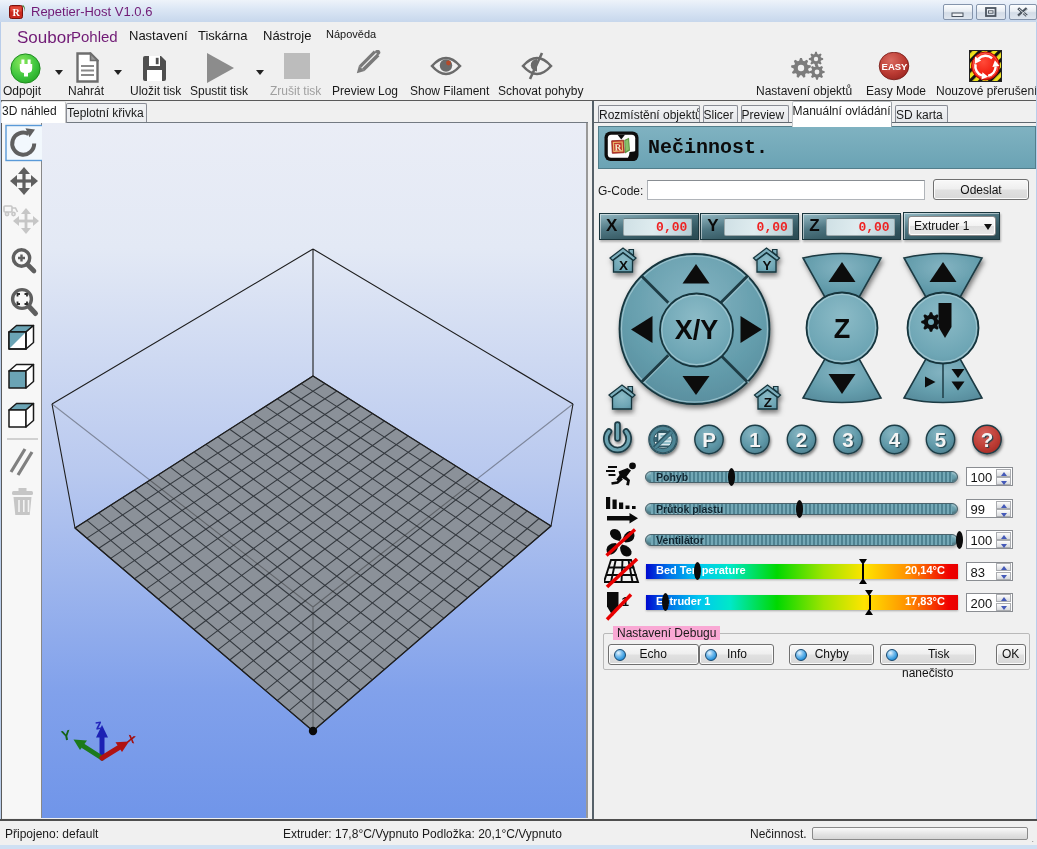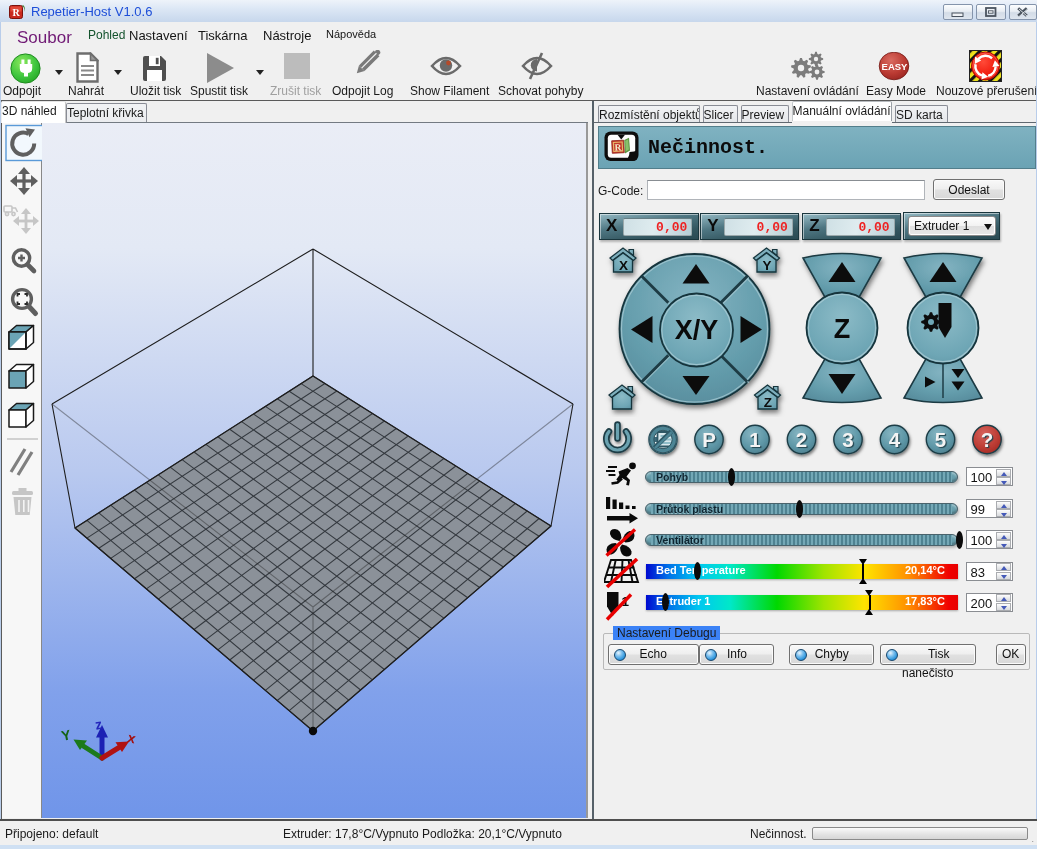--- a/index.html
+++ b/index.html
@@ -25,34 +25,34 @@
 .wbtn{position:absolute;width:29px;height:16px;border:1px solid #8494ab;border-radius:2px;background:linear-gradient(#fcfdfe,#e8edf3 45%,#d3dce7 55%,#dee5ee)}
 </style></head><body>
 
 <div class="a" style="left:0;top:0;width:1037px;height:22px;background:linear-gradient(#eef3fa,#dce7f5 40%,#c7d7ec)"></div>
 <svg class="a" style="left:9px;top:3px" width="17" height="17" viewBox="0 0 17 17">
 <rect x="0.5" y="2.5" width="13" height="13" rx="2" fill="#c8281e" stroke="#7c120c"></rect>
 <rect x="1.5" y="3.5" width="11" height="5" fill="#e04838"></rect>
 <text x="7" y="13" font-size="10" font-weight="bold" fill="#fff" text-anchor="middle" font-family="Liberation Serif,serif">R</text>
 <path d="M14 2 Q17 4 15 9 Q16 4 13 3 Z" fill="#3d7a2a"></path>
   </svg>
-<div class="a" style="left:31px;top:4px;font-size:13px;color:#1d4ed8">Repetier-Host V1.0.6</div>
+<div class="a" style="left:31px;top:4px;font-size:13px;color:#701a75">Repetier-Host V1.0.6</div>
 <div class="wbtn" style="left:943px;top:4px;width:30px"><svg width="27" height="14" viewBox="0 0 27 14">
       <rect x="8" y="8" width="11" height="3.5" fill="#eef1f5" stroke="#49525e" stroke-width="1"></rect>
     </svg></div>
 <div class="wbtn" style="left:976px;top:4px;width:30px"><svg width="27" height="14" viewBox="0 0 27 14">
       <rect x="9" y="3" width="9.5" height="8" fill="none" stroke="#4b545f" stroke-width="1.8"></rect>
       <rect x="11.5" y="5.8" width="4.5" height="2.4" fill="#f4f6f8" stroke="#4b545f" stroke-width="0.9"></rect>
     </svg></div>
 <div class="wbtn" style="left:1009px;top:4px;width:28px"><svg width="25" height="14" viewBox="0 0 25 14">
       <path d="M8.2 3.2 L16.8 10.8 M16.8 3.2 L8.2 10.8" stroke="#4b545f" stroke-width="2.8"></path>
       <path d="M8.2 3.2 L16.8 10.8 M16.8 3.2 L8.2 10.8" stroke="#e8ecf1" stroke-width="0.9" transform="translate(0.8,0.8)"></path>
     </svg></div>
 <div class="a" style="left:17px;top:28px;font-size:17px;color:#701a75">Soubor</div>
-<div class="a" style="left:88px;top:28px;font-size:12px;color:#14532d">Pohled</div>
+<div class="a" style="left:71px;top:28px;font-size:15px;color:#701a75">Pohled</div>
 <div class="a" style="left:129px;top:28px;font-size:13px;color:#151515">Nastavení</div>
 <div class="a" style="left:198px;top:28px;font-size:13px;color:#151515">Tiskárna</div>
 <div class="a" style="left:263px;top:28px;font-size:13px;color:#151515">Nástroje</div>
 <div class="a" style="left:326px;top:28px;font-size:11px;color:#151515">Nápověda</div>
 <svg class="a" style="left:10px;top:53px" width="32" height="32" viewBox="0 0 32 32">
 <defs>
       <radialGradient id="grn" cx="0.38" cy="0.3" r="0.8">
         <stop offset="0" stop-color="#8ae85c"></stop>
         <stop offset="0.6" stop-color="#3ec53e"></stop>
         <stop offset="1" stop-color="#23a423"></stop>
@@ -86,42 +86,42 @@
 <div class="a" style="left:284px;top:53px;width:26px;height:26px;background:#bcbcbc"></div>
 <div class="lbl" style="left:270px;top:84px;color:#9f9f9f">Zrušit tisk</div>
 <svg class="a" style="left:352px;top:50px" width="29" height="29" viewBox="0 0 29 29">
 <g transform="rotate(45 14 14)">
       <rect x="10" y="-1" width="8" height="21" fill="#7a7a7a"></rect>
 <path d="M10 20 h8 l-4 7 z" fill="#7a7a7a"></path>
       <circle cx="14" cy="-2.4" r="2.6" fill="#7a7a7a"></circle>
 <path d="M13.8 -1 v21" stroke="#f0f0f0" stroke-width="1.2"></path>
     </g>
   </svg>
-<div class="lbl" style="left:332px;top:84px">Odpojit Log</div>
+<div class="lbl" style="left:332px;top:84px">Preview Log</div>
 <svg class="a" style="left:430px;top:53px" width="32" height="26" viewBox="0 0 32 26">
 <path d="M2 13 Q16 -3 30 13 Q16 29 2 13 Z" fill="none" stroke="#6a6a6a" stroke-width="2.6"></path>
 <circle cx="16" cy="12.5" r="6.2" fill="#6a6a6a"></circle>
 <circle cx="18.5" cy="10" r="2.4" fill="#b44a2a"></circle>
   </svg>
 <div class="lbl" style="left:410px;top:84px">Show Filament</div>
 <svg class="a" style="left:521px;top:52px" width="32" height="28" viewBox="0 0 32 28">
 <path d="M2 14 Q16 -2 30 14 Q16 30 2 14 Z" fill="none" stroke="#6a6a6a" stroke-width="2.6"></path>
 <path d="M16 7 a6.2 6.2 0 0 0 0 12.4 z" fill="#6a6a6a"></path>
 <path d="M21 1 L9 27" stroke="#6a6a6a" stroke-width="2.6"></path>
   </svg>
 <div class="lbl" style="left:498px;top:84px">Schovat pohyby</div>
 <svg class="a" style="left:790px;top:51px" width="38" height="30" viewBox="0 0 38 30">
 <polygon points="10.04,7.05 11.96,7.05 12.85,9.84 14.19,10.32 16.66,8.76 18.13,9.99 17.02,12.70 17.73,13.93 20.64,14.33 20.97,16.22 18.38,17.58 18.13,18.98 20.10,21.15 19.14,22.81 16.28,22.19 15.19,23.10 15.31,26.03 13.50,26.68 11.71,24.37 10.29,24.37 8.50,26.68 6.69,26.03 6.81,23.10 5.72,22.19 2.86,22.81 1.90,21.15 3.87,18.98 3.62,17.58 1.03,16.22 1.36,14.33 4.27,13.93 4.98,12.70 3.87,9.99 5.34,8.76 7.81,10.32 9.15,9.84" fill="#7c7c7c"></polygon>
     <circle cx="11.0" cy="17.0" r="3.2" fill="#f0f0f0"></circle>
 <polygon points="25.22,0.84 26.78,0.84 27.46,3.01 28.50,3.44 30.51,2.39 31.61,3.49 30.56,5.50 30.99,6.54 33.16,7.22 33.16,8.78 30.99,9.46 30.56,10.50 31.61,12.51 30.51,13.61 28.50,12.56 27.46,12.99 26.78,15.16 25.22,15.16 24.54,12.99 23.50,12.56 21.49,13.61 20.39,12.51 21.44,10.50 21.01,9.46 18.84,8.78 18.84,7.22 21.01,6.54 21.44,5.50 20.39,3.49 21.49,2.39 23.50,3.44 24.54,3.01" fill="#7c7c7c"></polygon>
     <circle cx="26.0" cy="8.0" r="2.2" fill="#f0f0f0"></circle>
 <polygon points="26.17,13.34 27.83,13.34 28.57,15.63 29.69,16.09 31.83,15.00 33.00,16.17 31.91,18.31 32.37,19.43 34.66,20.17 34.66,21.83 32.37,22.57 31.91,23.69 33.00,25.83 31.83,27.00 29.69,25.91 28.57,26.37 27.83,28.66 26.17,28.66 25.43,26.37 24.31,25.91 22.17,27.00 21.00,25.83 22.09,23.69 21.63,22.57 19.34,21.83 19.34,20.17 21.63,19.43 22.09,18.31 21.00,16.17 22.17,15.00 24.31,16.09 25.43,15.63" fill="#7c7c7c"></polygon>
     <circle cx="27.0" cy="21.0" r="2.4" fill="#f0f0f0"></circle>
 </svg>
-<div class="lbl" style="left:756px;top:84px">Nastavení ovládání</div>
+<div class="lbl" style="left:756px;top:84px">Nastavení objektů</div>
 <svg class="a" style="left:878px;top:52px" width="34" height="30" viewBox="0 0 34 30">
 <defs>
       <radialGradient id="rd" cx="0.4" cy="0.3" r="0.85">
         <stop offset="0" stop-color="#d96a60"></stop>
         <stop offset="0.55" stop-color="#bb3b33"></stop>
         <stop offset="1" stop-color="#8f1f1c"></stop>
       </radialGradient>
     </defs>
 <ellipse cx="16" cy="14" rx="14.8" ry="13.8" fill="url(#rd)" stroke="#701512" stroke-width="0.8"></ellipse>
 <text x="16.5" y="18" font-size="9.5" font-weight="bold" fill="#fff" text-anchor="middle" font-family="Liberation Sans,sans-serif">EASY</text>
@@ -252,40 +252,40 @@
 <text x="86" y="620" font-size="14" font-weight="bold" fill="#a21010" font-family="Liberation Sans,sans-serif" transform="rotate(14 90 614)">x</text>
 </g>
   </svg>
 <div class="a" style="left:586.4px;top:123.4px;width:1.2px;height:695px;background:#999"></div>
 <div class="tab" style="left:598px;top:105px;width:102px;height:18px">Rozmístění objektů</div>
 <div class="tab" style="left:702.5px;top:105px;width:35px;height:18px">Slicer</div>
 <div class="tab" style="left:740.5px;top:105px;width:48px;height:18px">Preview</div>
 <div class="tab" style="left:895px;top:105px;width:53px;height:18px">SD karta</div>
 <div class="a" style="left:592px;top:122.2px;width:200px;height:1.3px;background:#606870"></div>
 <div class="a" style="left:891.5px;top:122.2px;width:144.5px;height:1.3px;background:#606870"></div>
-<div class="tab on" style="left:791.5px;top:100.7px;width:100.5px;height:20px;border-color:#b8bcc0 #9aa0a6 #fff #c6cacd;z-index:4">Manuální ovládání</div>
+<div class="tab on" style="left:791.5px;top:100.7px;width:100.5px;height:26px;border-color:#b8bcc0 #9aa0a6 #fff #c6cacd;z-index:4">Manuální ovládání</div>
 <div class="a" style="left:592px;top:101px;width:1.6px;height:719px;background:#566169"></div>
 <div class="a" style="left:597.5px;top:125.6px;width:438.5px;height:43px;background:linear-gradient(#7fb2c1,#6ba3b4);border:1px solid #527e8b"></div>
 <svg class="a" style="left:604px;top:131px" width="35" height="31" viewBox="0 0 35 31">
 <rect x="0.5" y="0.5" width="34" height="29.5" rx="6" fill="#0d0d0d"></rect>
 <rect x="3.8" y="3.8" width="27.4" height="23" rx="3.5" fill="#fdfdfd"></rect>
 <path d="M25.5 21 q5 0 8 -2 v7 q0 4 -5 4 h-9 q6 -2 6 -9 z" fill="#0d0d0d"></path>
 <path d="M13.5 3.8 h7.5 l-3.75 4.6 z" fill="#0d0d0d"></path>
 <g transform="rotate(-3 14 16)">
       <rect x="8" y="9.5" width="12" height="12.5" fill="#c4392c" stroke="#8e2318" stroke-width="0.8"></rect>
 <rect x="9.6" y="11.2" width="8.8" height="9.1" fill="none" stroke="#e8b96a" stroke-width="1.1"></rect>
 <text x="14" y="19.5" font-size="9.5" font-weight="bold" fill="#f3e9c8" text-anchor="middle" font-family="Liberation Serif,serif">R</text>
     </g>
 <path d="M20.3 9 l4.7 -2.2 1 12.7 -5 3 z" fill="#5a9440"></path>
 <path d="M21.2 9.8 l3 -1.4 0.7 10 -3.2 2.2 z" fill="#88c06a"></path>
 </svg>
 <div class="a" style="left:648px;top:136px;font-family:'Liberation Mono',monospace;font-size:20px;font-weight:bold;color:#0c0c0c">Nečinnost.</div>
 <div class="lbl" style="left:598px;top:184px">G-Code:</div>
 <div class="a" style="left:647px;top:180px;width:278px;height:20px;background:#fff;border:1px solid #b0b4b9;border-top-color:#888d92"></div>
-<div class="dbtn" style="left:933px;top:179px;width:72px;height:21px;border-radius:3px;line-height:20px">Odeslat</div>
+<div class="dbtn" style="left:933px;top:179px;width:96px;height:21px;border-radius:3px;line-height:20px">Odeslat</div>
 <div class="a" style="left:599px;top:213px;width:99.8px;height:27px;background:linear-gradient(170deg,#95bac4,#4e7682 40%,#33565f 75%,#2a4a53);border:1px solid #1a363d;box-shadow:inset 1px 1px 0 rgba(255,255,255,.5),1px 2px 2px rgba(0,0,0,.25)"></div>
 <div class="a" style="left:606px;top:215.5px;font-size:17px;font-weight:bold;color:#0a0a0a">X</div>
 <div class="a" style="left:623px;top:217.5px;width:69.3px;height:18px;background:linear-gradient(100deg,#cfe0e5,#dfecef 45%,#b6ced5);border:1px solid #9aa8ab;border-top-color:#667e84;text-align:right;font-family:'Liberation Mono',monospace;font-size:13px;font-weight:bold;color:#ee2222;line-height:17.5px;padding-right:4px;border-radius:2px">0,00</div>
 <div class="a" style="left:700.3px;top:213px;width:99px;height:27px;background:linear-gradient(170deg,#95bac4,#4e7682 40%,#33565f 75%,#2a4a53);border:1px solid #1a363d;box-shadow:inset 1px 1px 0 rgba(255,255,255,.5),1px 2px 2px rgba(0,0,0,.25)"></div>
 <div class="a" style="left:707.3px;top:215.5px;font-size:17px;font-weight:bold;color:#0a0a0a">Y</div>
 <div class="a" style="left:724.3px;top:217.5px;width:68.5px;height:18px;background:linear-gradient(100deg,#cfe0e5,#dfecef 45%,#b6ced5);border:1px solid #9aa8ab;border-top-color:#667e84;text-align:right;font-family:'Liberation Mono',monospace;font-size:13px;font-weight:bold;color:#ee2222;line-height:17.5px;padding-right:4px;border-radius:2px">0,00</div>
 <div class="a" style="left:802.2px;top:213px;width:99px;height:27px;background:linear-gradient(170deg,#95bac4,#4e7682 40%,#33565f 75%,#2a4a53);border:1px solid #1a363d;box-shadow:inset 1px 1px 0 rgba(255,255,255,.5),1px 2px 2px rgba(0,0,0,.25)"></div>
 <div class="a" style="left:809.2px;top:215.5px;font-size:17px;font-weight:bold;color:#0a0a0a">Z</div>
 <div class="a" style="left:826.2px;top:217.5px;width:68.5px;height:18px;background:linear-gradient(100deg,#cfe0e5,#dfecef 45%,#b6ced5);border:1px solid #9aa8ab;border-top-color:#667e84;text-align:right;font-family:'Liberation Mono',monospace;font-size:13px;font-weight:bold;color:#ee2222;line-height:17.5px;padding-right:4px;border-radius:2px">0,00</div>
 <div class="a" style="left:903px;top:212.4px;width:96.7px;height:27.3px;background:linear-gradient(170deg,#95bac4,#4e7682 40%,#33565f 75%,#2a4a53);border:1px solid #1a363d;box-shadow:inset 1px 1px 0 rgba(255,255,255,.5),1px 2px 2px rgba(0,0,0,.25)"></div>
@@ -539,21 +539,21 @@
 <path d="M4.8 9.5 h25.5 M2.6 17 h30"></path>
     </g>
 <path d="M3 29 L33 1" stroke="#e80000" stroke-width="3.6"></path>
   </svg>
 <svg class="a" style="left:605px;top:591px" width="36" height="32" viewBox="0 0 36 32">
 <path d="M2 1 h11.5 v14.5 l-5.75 9.5 -5.75 -9.5 z" fill="#0a0a0a"></path>
 <text x="16.5" y="15" font-size="13.5" font-weight="bold" fill="#0a0a0a">1</text>
 <path d="M2 28.5 L26 3.5" stroke="#e80000" stroke-width="3.4"></path>
   </svg>
 <div class="a" style="left:602.7px;top:633px;width:427px;height:37px;border:1px solid #b9b9b9;border-radius:2px"></div>
-<div class="a" style="left:613px;top:626px;background:#3b82f6;padding:0 4px;font-size:12px;color:#1a1a1a">Nastavení Debugu</div>
+<div class="a" style="left:613px;top:626px;background:#f9a8d4;padding:0 4px;font-size:12px;color:#1a1a1a">Nastavení Debugu</div>
 <div class="dbtn" style="left:607.8px;top:643.5px;width:91px"><div class="radio"></div>Echo</div>
 <div class="dbtn" style="left:699.4px;top:643.5px;width:75px"><div class="radio"></div>Info</div>
 <div class="dbtn" style="left:788.9px;top:643.5px;width:85.5px"><div class="radio"></div>Chyby</div>
 <div class="dbtn" style="left:879.7px;top:643.5px;width:96px"><div class="radio"></div><span style="margin-left:22px">Tisk nanečisto</span></div>
 <div class="dbtn" style="left:995.7px;top:643.5px;width:30px">OK</div>
 <div class="a" style="left:0;top:819.4px;width:1037px;height:1.6px;background:#4e4e4e"></div>
 <div class="a" style="left:0;top:821px;width:1037px;height:24px;background:#f0f0f0"></div>
 <div class="lbl" style="left:5px;top:827px">Připojeno: default</div>
 <div class="lbl" style="left:283px;top:827px">Extruder: 17,8°C/Vypnuto Podložka: 20,1°C/Vypnuto</div>
 <div class="lbl" style="left:750px;top:827px">Nečinnost.</div>

